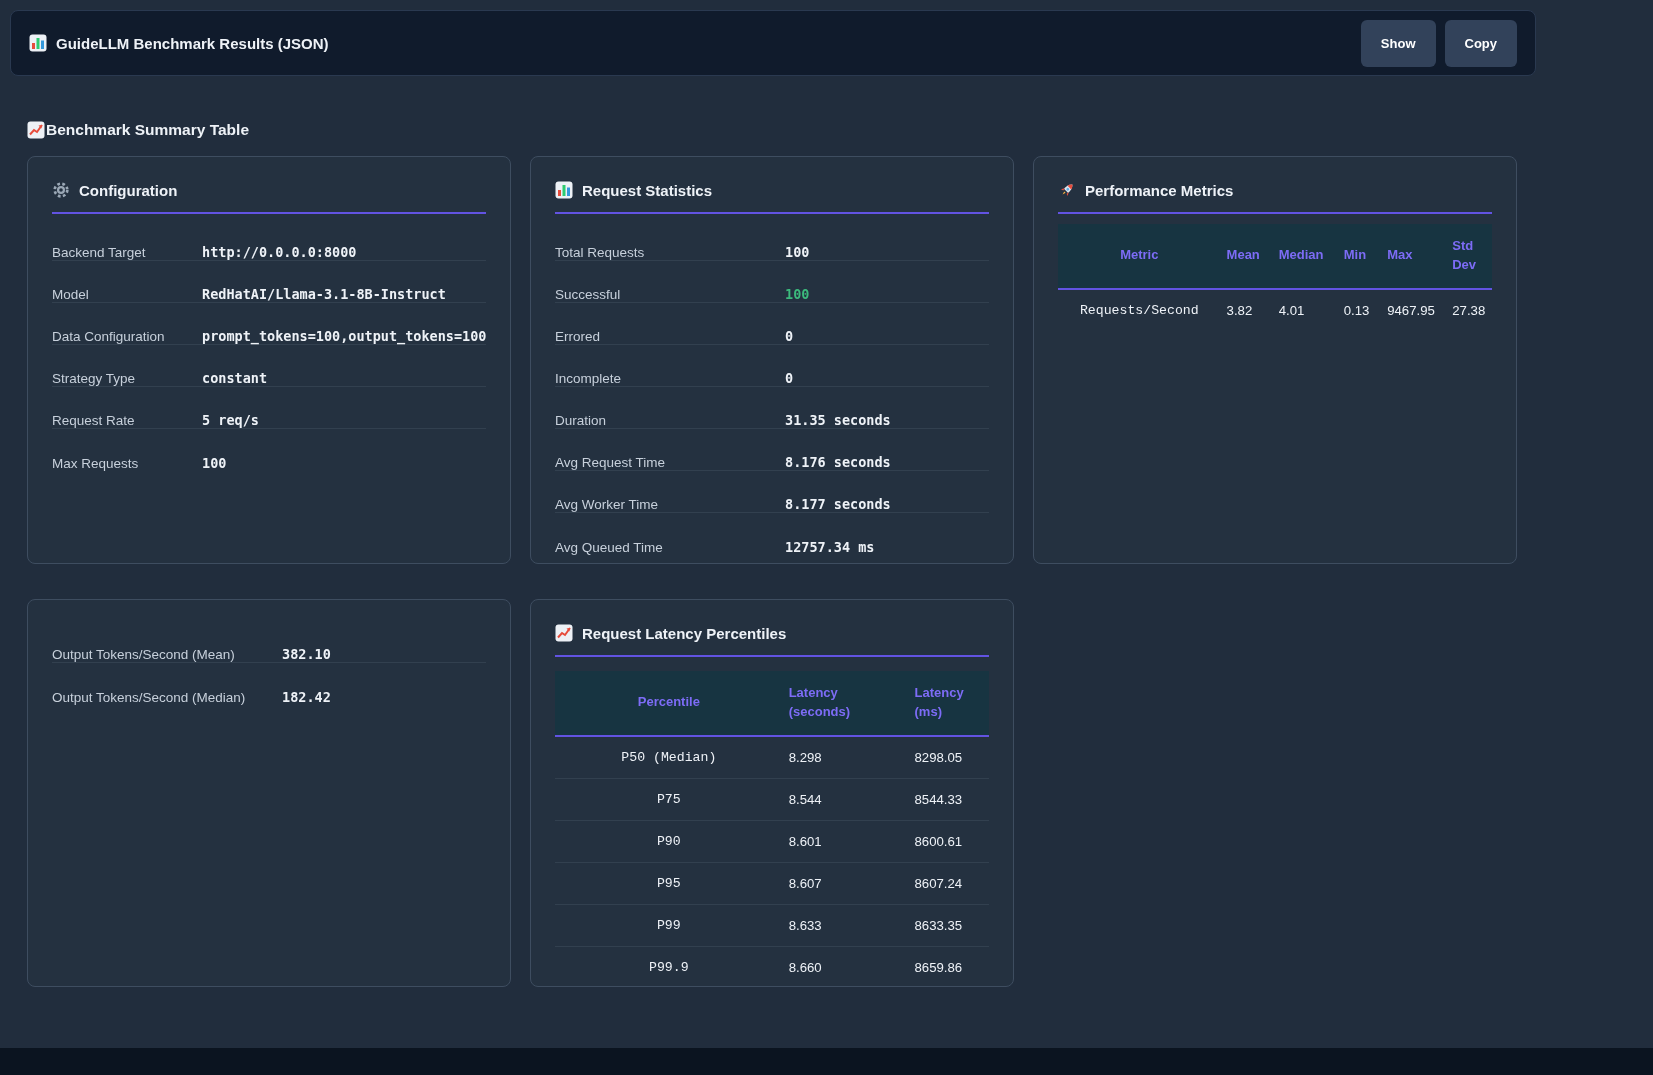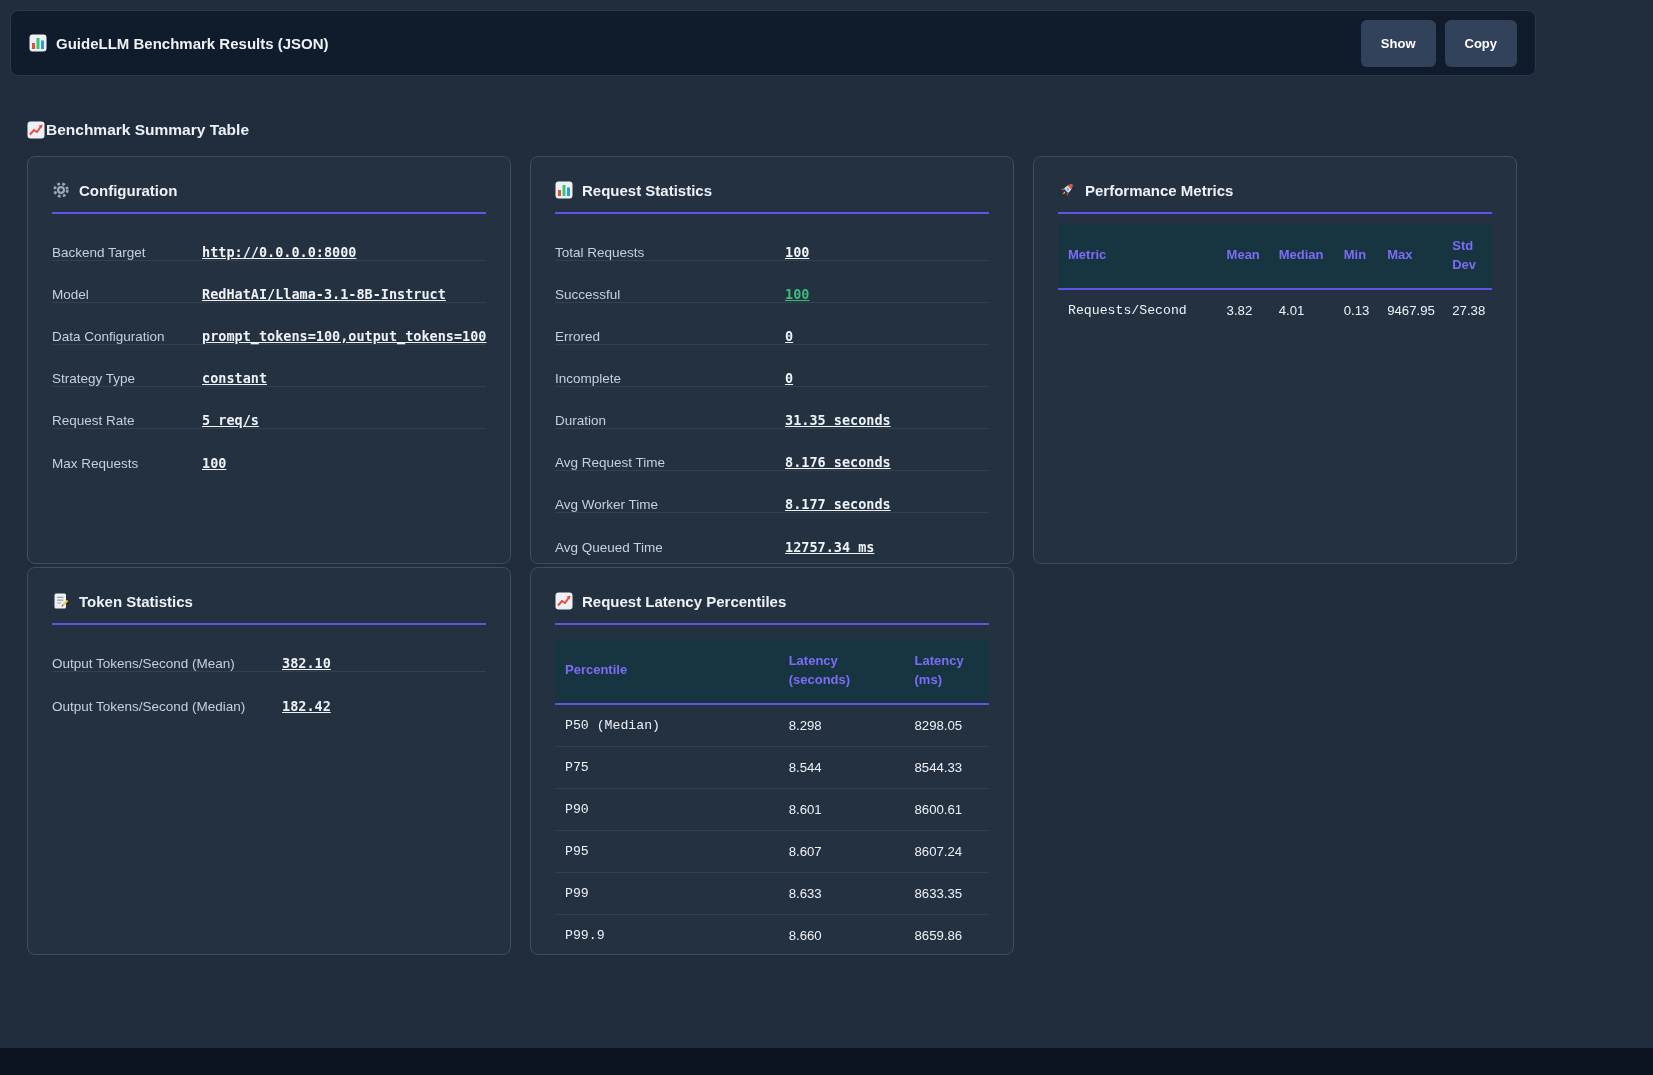--- a/index.html
+++ b/index.html
@@ -21,44 +21,44 @@
   .topbar-actions{display:flex;gap:9px;}
   .btn{background:var(--button-bg);color:#ffffff;border:none;border-radius:6px;
     font-family:"Liberation Sans",sans-serif;font-size:13px;font-weight:700;
     padding:16px 20px;cursor:pointer;}
 
   .section-title{display:flex;align-items:center;gap:1px;margin:45px 0 0 27px;
     color:var(--text);font-size:15.5px;font-weight:700;}
 
   .grid{margin:17px 0 0 27px;width:1490px;display:grid;
     grid-template-columns:484px 484px 484px;grid-template-rows:408px 388px;
-    gap:3px 19px;}
+    gap:35px 19px;}
   .card{background:var(--panel);border:1px solid var(--card-border);border-radius:8px;
     padding:16px 24px;overflow:hidden;}
   .card-head{display:flex;align-items:center;gap:9px;color:var(--text);font-size:15px;
     font-weight:700;padding:8px 0 13px;border-bottom:2px solid var(--accent);}
 
   .kv{margin-top:5px;}
   .kv-row{display:flex;align-items:flex-end;min-height:42px;
     border-bottom:1px solid var(--row-border);}
   .kv-row:last-child{border-bottom:0;}
   .kv-label{color:var(--muted);font-size:13.5px;flex:0 0 150px;padding-right:10px;}
   .kv-wide .kv-label{flex-basis:230px;}
   .kv-value{font-family:"DejaVu Sans Mono","Liberation Mono",monospace;font-size:13.5px;
-    font-weight:700;color:var(--text);text-decoration:underline;}
+    font-weight:700;color:var(--text);}
   .kv-value.success{color:var(--success);}
 
   .data-table{width:100%;border-collapse:collapse;table-layout:fixed;margin-top:10px;}
   .data-table th{background:var(--thead-bg);color:var(--accent-text);text-align:left;
     font-size:13px;font-weight:700;padding:13px 8px;border-bottom:2px solid var(--accent);
     vertical-align:middle;line-height:1.45;}
   .data-table td{font-size:13.2px;color:var(--text);padding:13px 8px;
     border-bottom:1px solid var(--row-border);}
   .data-table tr:last-child td{border-bottom:0;}
-  .data-table th:first-child,.data-table td:first-child{padding-left:10px;}
+  .data-table th:first-child,.data-table td:first-child{padding-left:10px;text-align:center;}
   .cell-muted{color:var(--muted);font-family:Liberation Mono, monospace;}
   .latency-table{margin-top:14px;}
 
   .icon{display:inline-flex;width:18px;height:18px;flex:0 0 18px;align-items:center;
     justify-content:center;}
 </style>
 </head>
 <body>
 
 <div class="page">
@@ -223,35 +223,20 @@
             <td>4.01</td>
             <td>0.13</td>
             <td>9467.95</td>
             <td>27.38</td>
           </tr>
         </tbody>
       </table>
     </section>
 
     <section class="card">
-      <div class="card-head">
-        <span class="icon">
-          <svg width="18" height="18" viewBox="0 0 18 18">
-              <rect x="2.5" y="1.5" width="11.5" height="15" rx="1.5" fill="#edf1f6"></rect>
-              <rect x="5" y="4.8" width="6.5" height="1.1" rx="0.5" fill="#95a1ae"></rect>
-              <rect x="5" y="7.6" width="6.5" height="1.1" rx="0.5" fill="#95a1ae"></rect>
-              <rect x="5" y="10.4" width="4" height="1.1" rx="0.5" fill="#95a1ae"></rect>
-              <g transform="rotate(45 12.5 11.5)">
-                <rect x="11.6" y="7.2" width="1.9" height="6.6" fill="#f4c430"></rect>
-                <path d="M11.6 13.8 L13.5 13.8 L12.55 15.9 Z" fill="#6b4f2a"></path>
-              </g>
-            </svg>
-        </span>
-        <span>Token Statistics</span>
-      </div>
       <div class="kv kv-wide">
         <div class="kv-row">
           <span class="kv-label">Output Tokens/Second (Mean)</span>
           <span class="kv-value">382.10</span>
         </div>
         <div class="kv-row">
           <span class="kv-label">Output Tokens/Second (Median)</span>
           <span class="kv-value">182.42</span>
         </div>
       </div>

